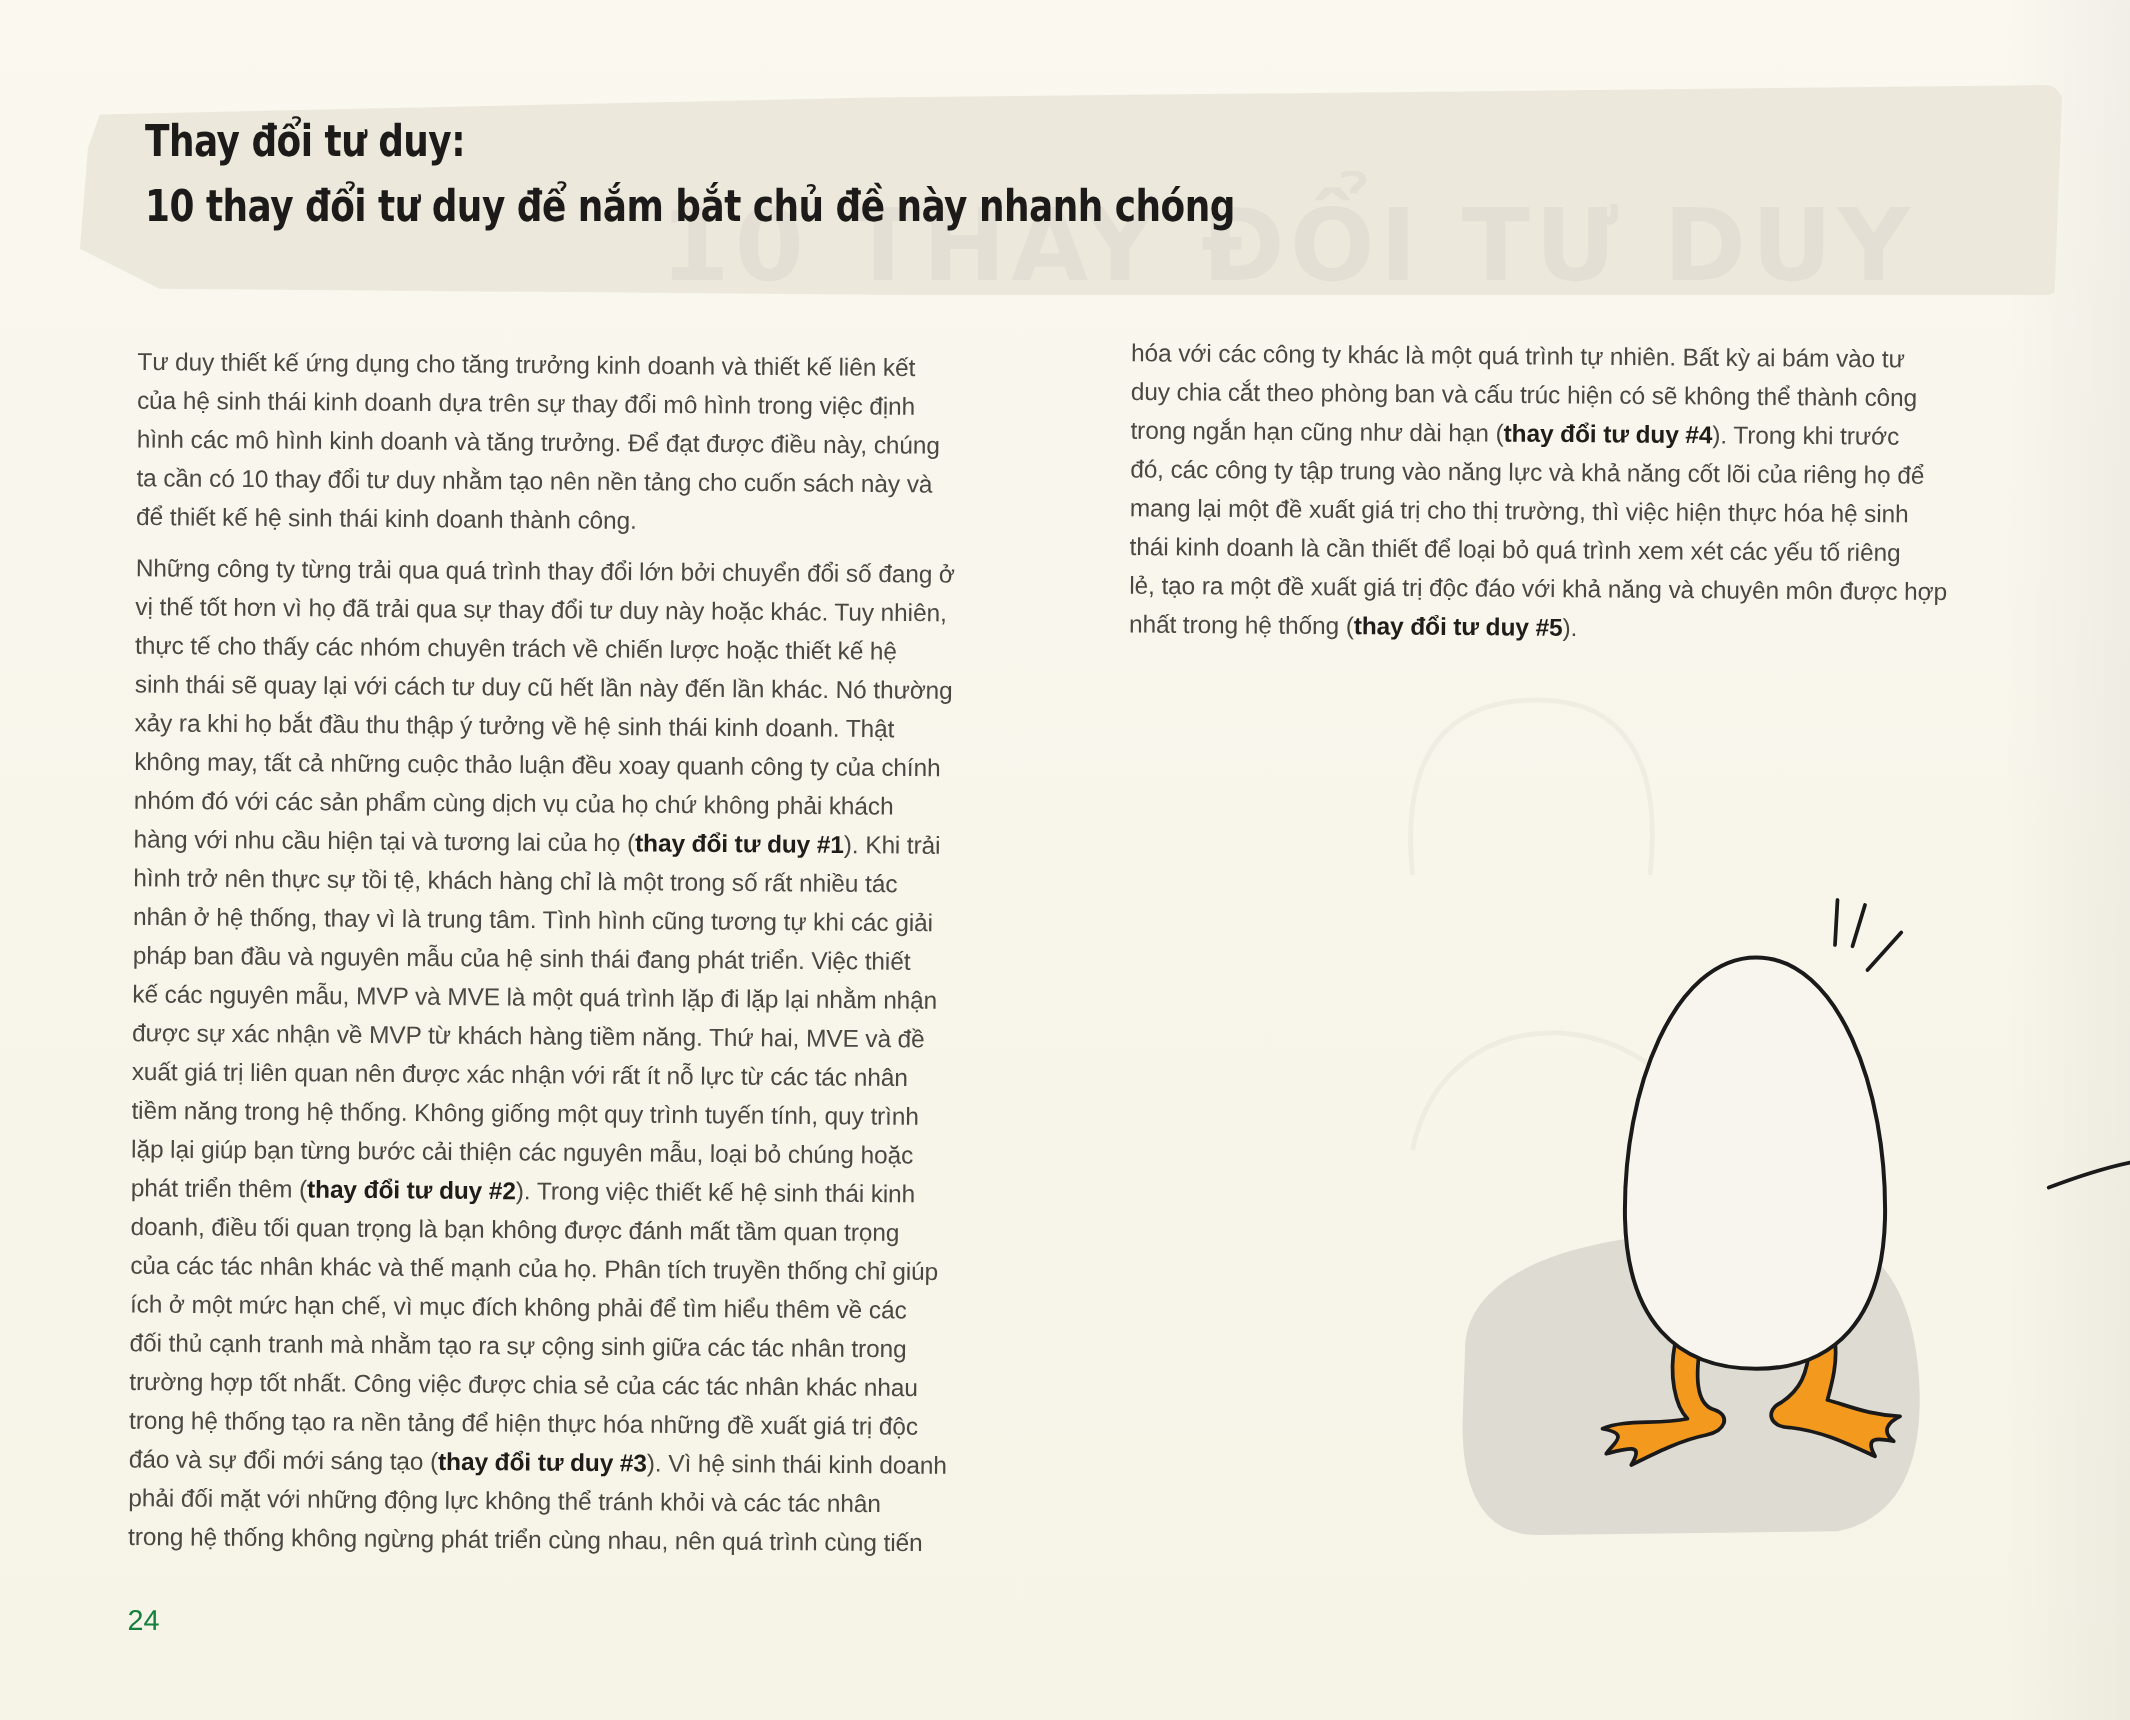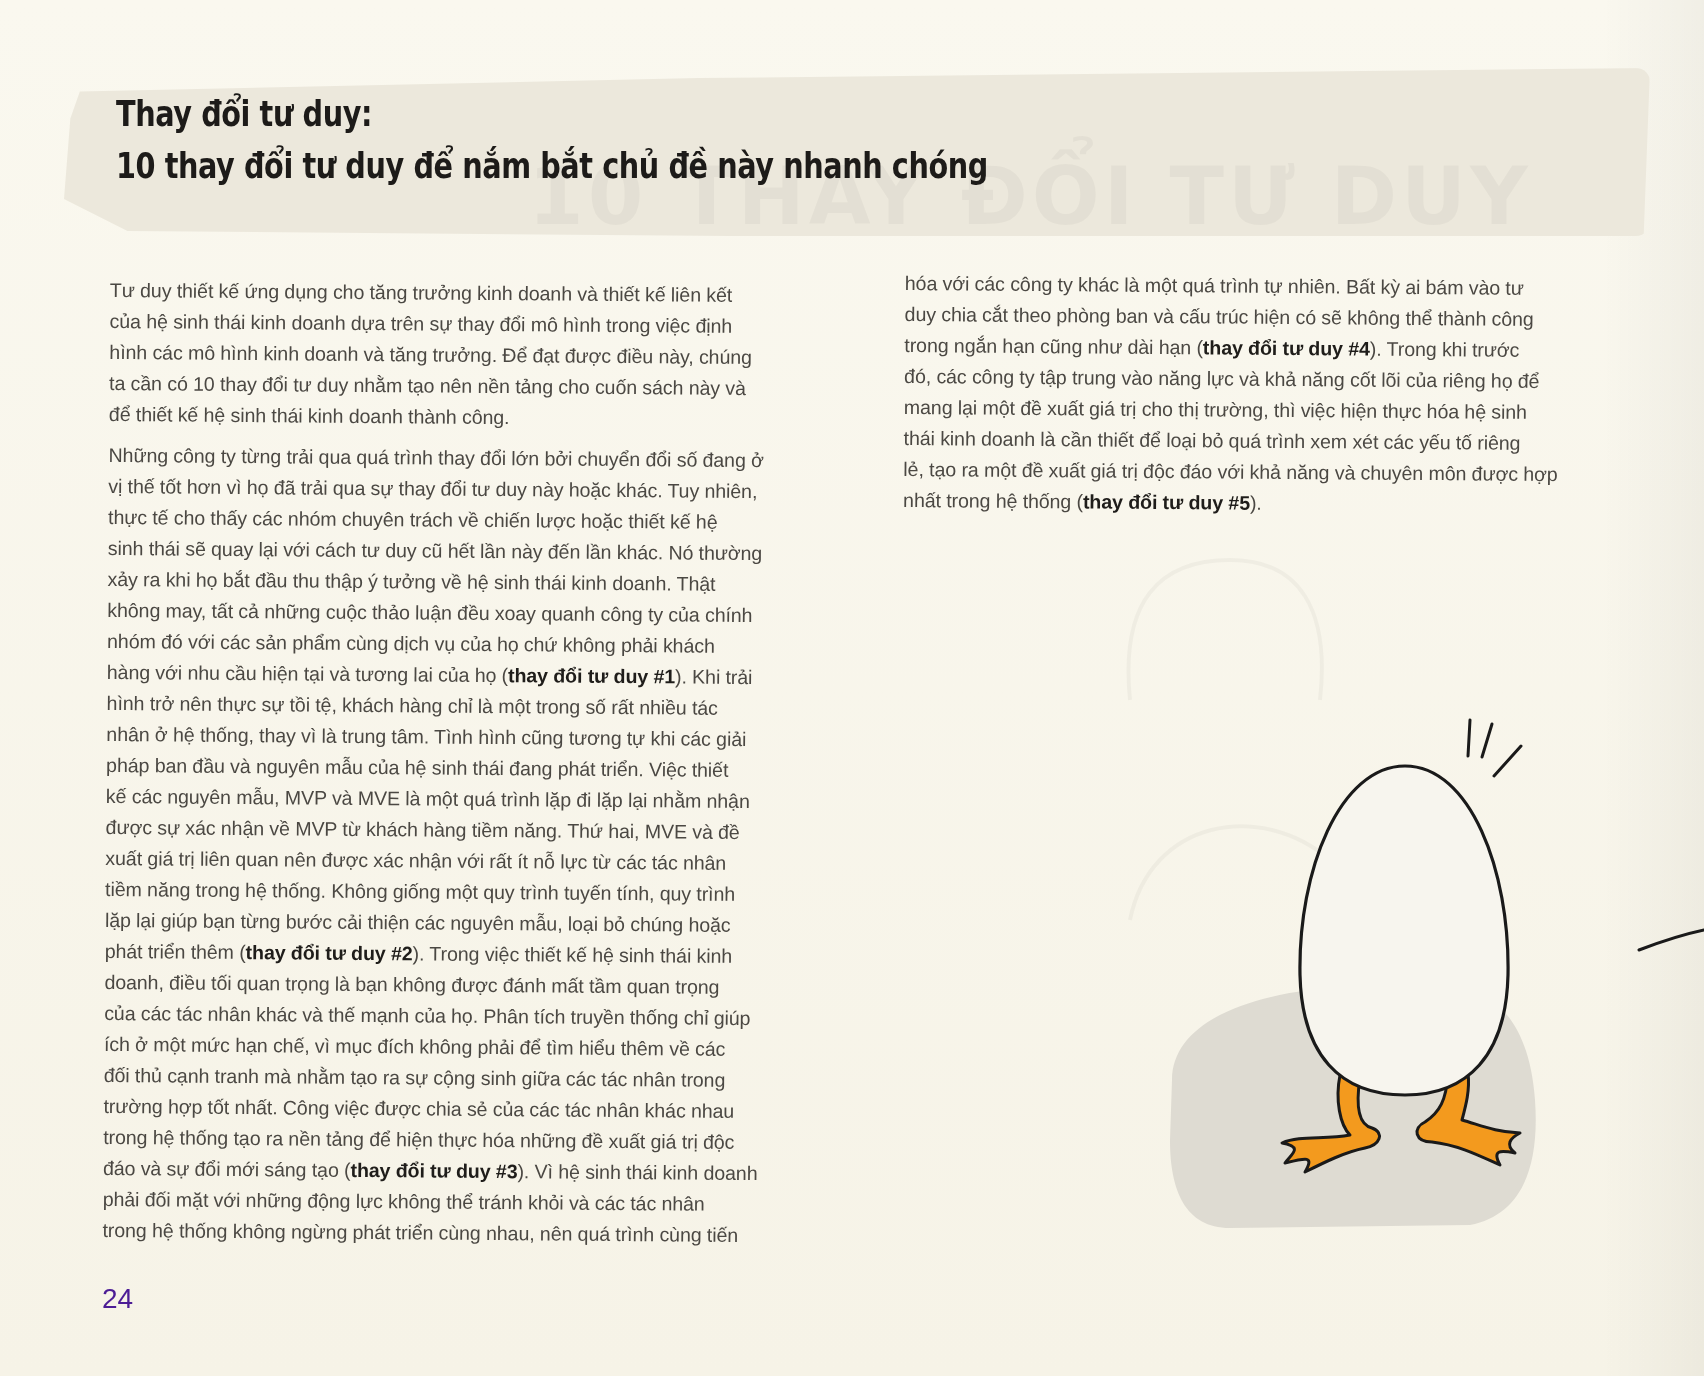--- a/index.html
+++ b/index.html
@@ -36,21 +36,21 @@
   .col {
     position: absolute; font-size: 19.6px; line-height: 31px; color: #4b4843;
     letter-spacing: -0.1px;
   }
   .col p { margin: 0 0 10px 0; }
   .line { display: block; white-space: nowrap; }
   .col b { color: #1f1d1a; font-weight: bold; }
   .col-left { left: 110px; top: 275px; width: 740px; transform: rotate(0.45deg); transform-origin: left top; }
   .col-right { left: 905px; top: 268px; width: 740px; transform: rotate(0.45deg); transform-origin: left top; }
   .page-number {
-    position: absolute; left: 102px; top: 1283px; font-size: 28px; color: #4c1d95;
+    position: absolute; left: 102px; top: 1283px; font-size: 23px; color: #15803d;
   }
   .illustration { position: absolute; left: 0; top: 0; width: 1704px; height: 1376px; pointer-events: none; }
 </style>
 </head>
 <body>
 
 <div class="page-shade"></div>
 
 <div class="banner"></div>
 <div class="banner-ghost">10 THAY ĐỔI TƯ DUY</div>

